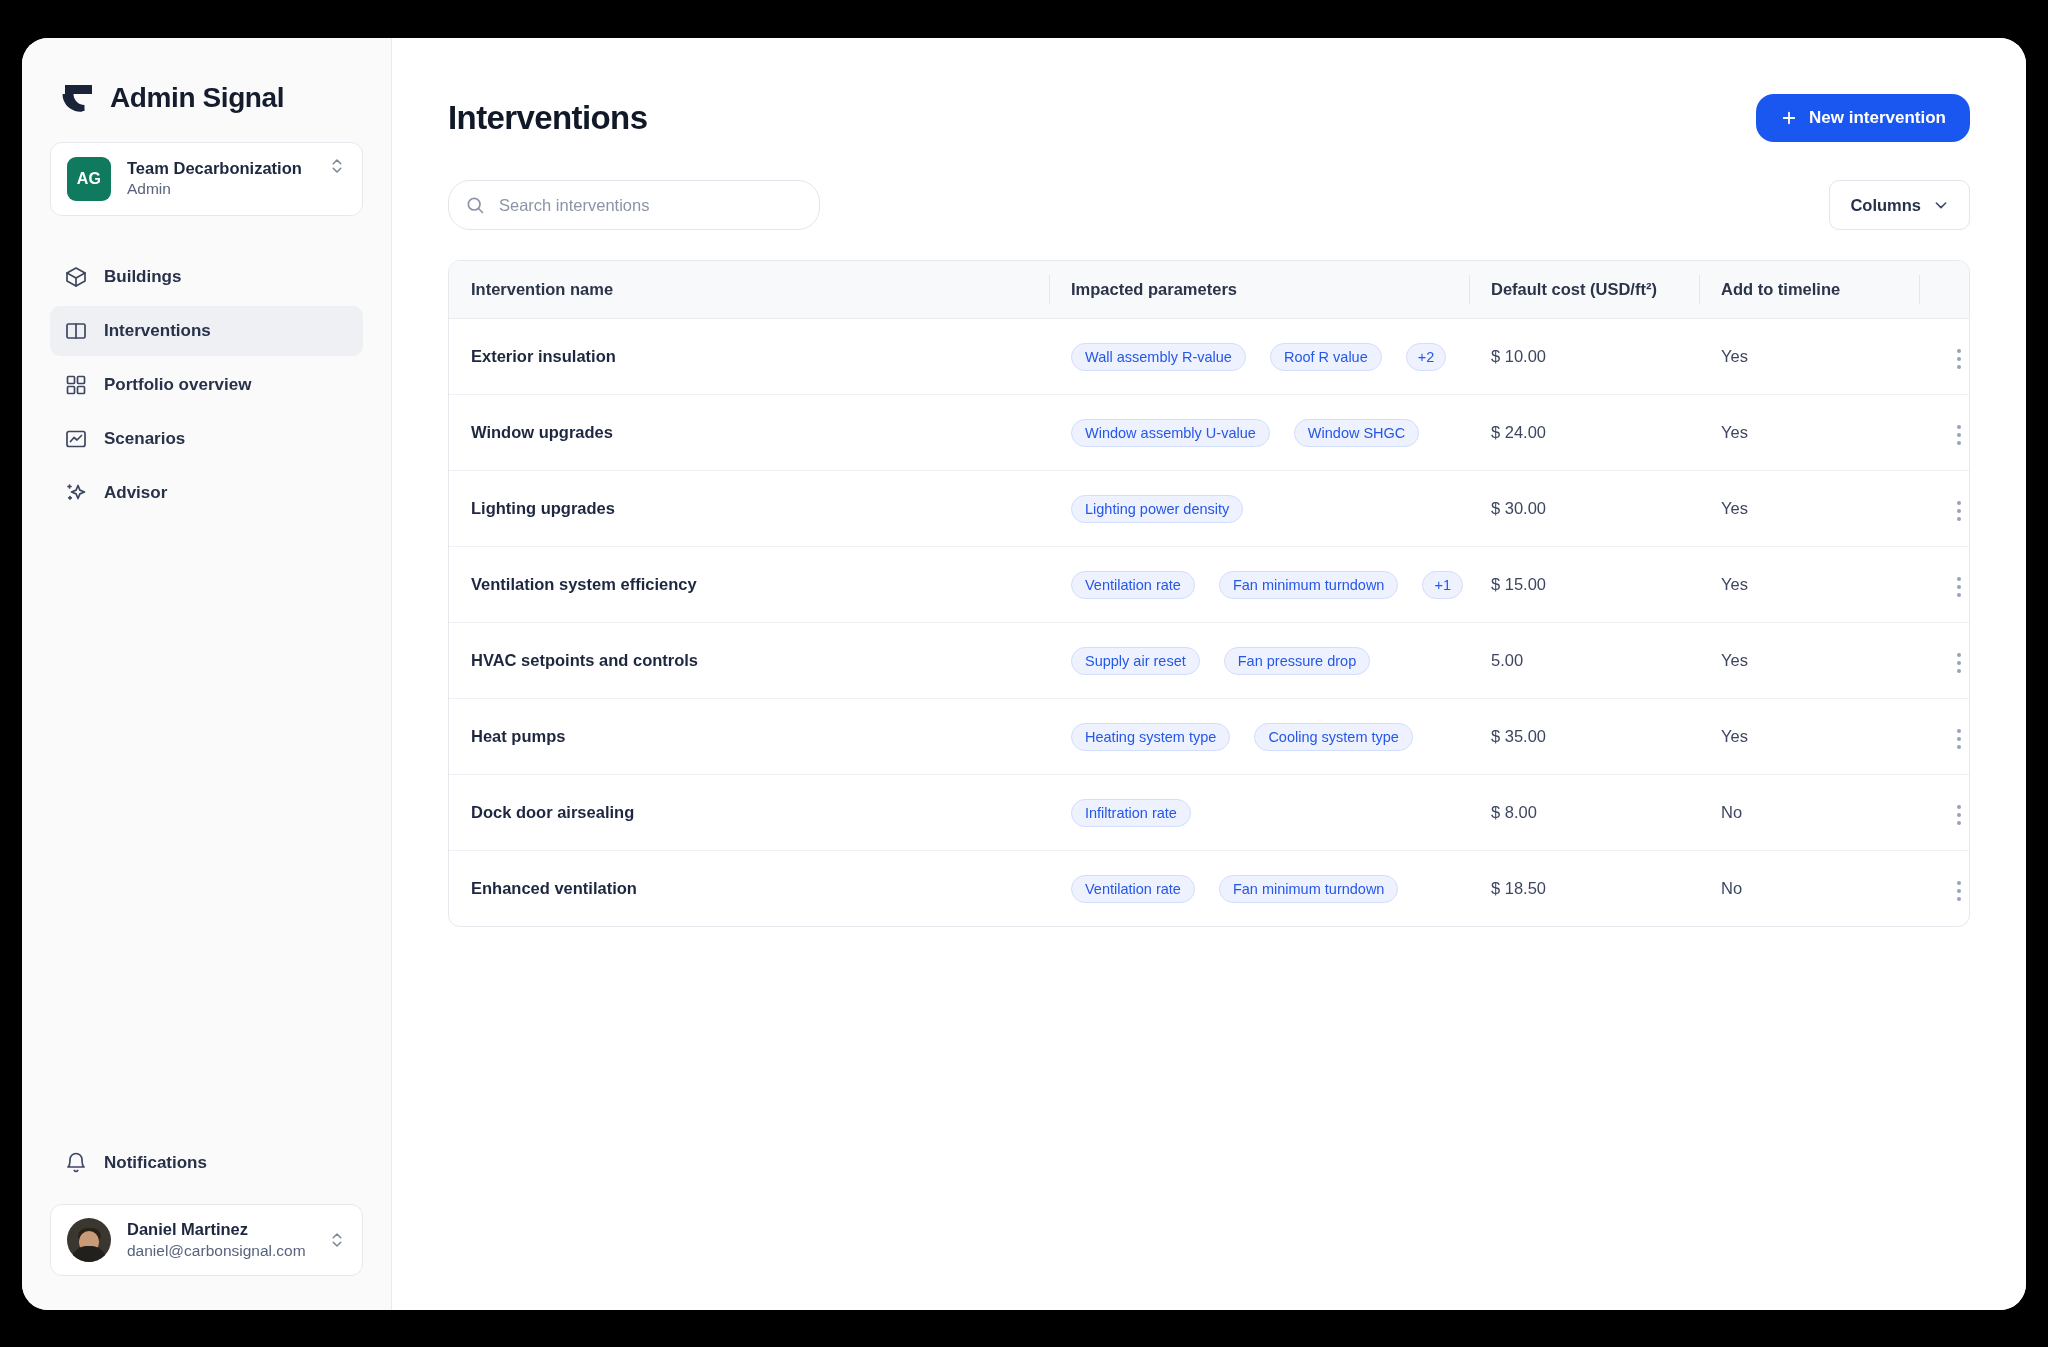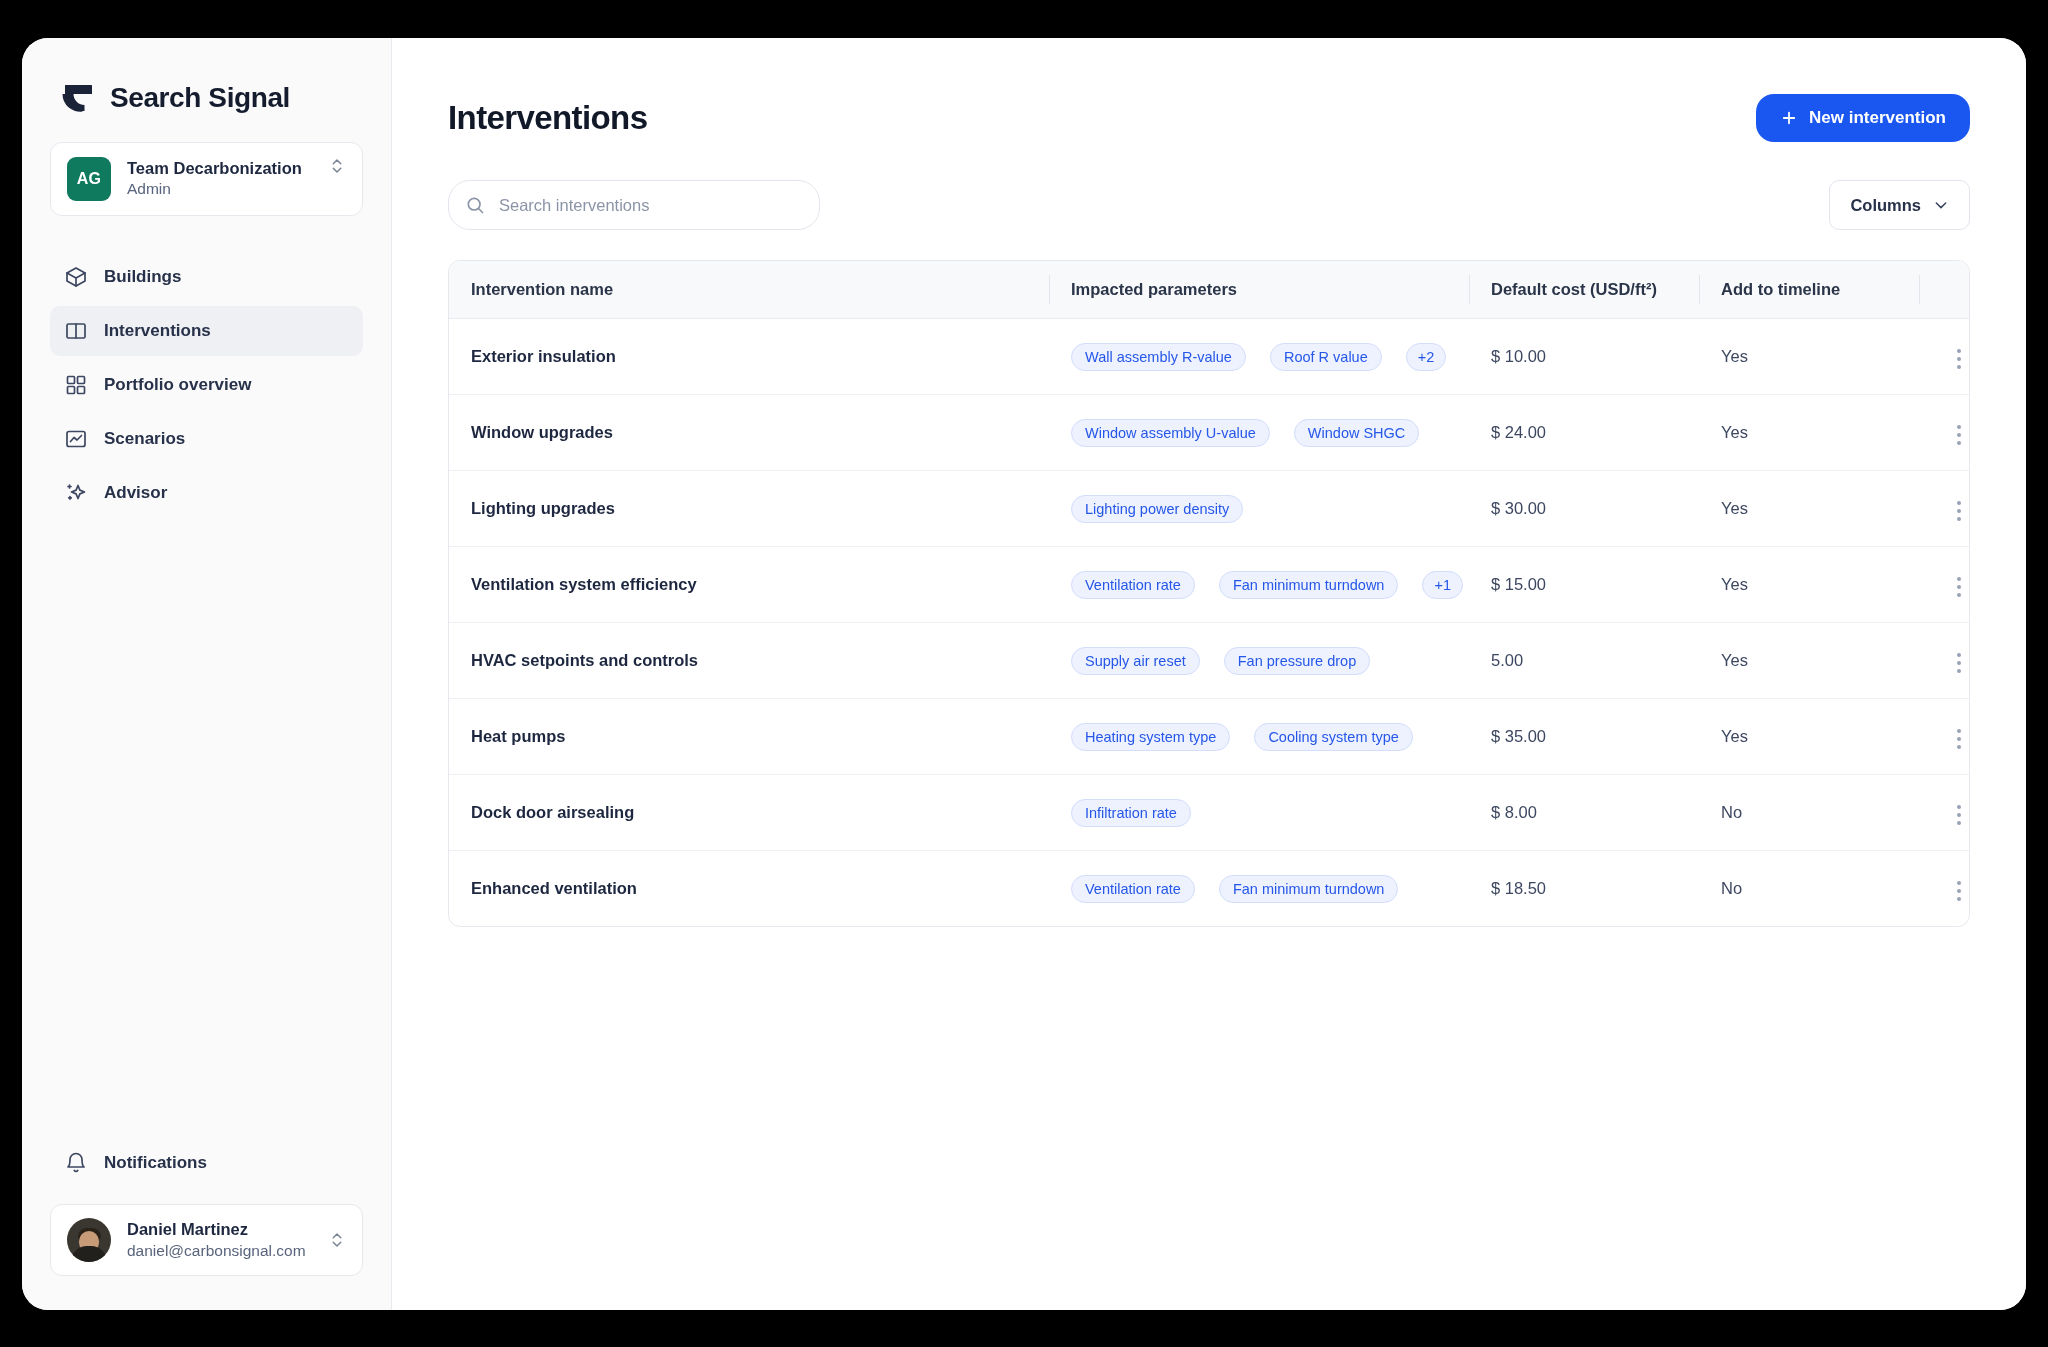--- a/index.html
+++ b/index.html
@@ -291,21 +291,21 @@
 
     <div class="brand">
       <span class="brand-logo">
         <svg viewBox="0 0 36 36" width="36" height="36" fill="#1b2338">
           <rect x="16" y="5" width="18" height="9" rx="0.5"></rect>
           <path d="M16 5 L16 14 L13.5 14 A11 11 0 0 0 24.5 25 L24.5 31 L22 31 A17 17 0 0 1 5 14 L5 5 Z" transform="translate(2,0)"></path>
           <path d="M6 14 A12 12 0 0 0 18 26 L18 31.5 L12.5 31.5 A12 12 0 0 1 6 25 Z" opacity="0"></path>
           <path d="M4.5 14 L13.5 14 A11 11 0 0 0 24.5 25 L24.5 31.5 A17.5 17.5 0 0 1 4.5 14 Z"></path>
         </svg>
       </span>
-      <span class="brand-name">Search Signal</span>
+      <span class="brand-name">Admin Signal</span>
     </div>
 
     <div class="team-card">
       <span class="team-avatar">AG</span>
       <span class="team-text">
         <span class="team-name" style="display:block">Team Decarbonization</span>
         <span class="team-role" style="display:block">Admin</span>
       </span>
       <span class="chev-updown">
         <svg viewBox="0 0 24 24" width="18" height="18" fill="none" stroke="currentColor" stroke-width="2" stroke-linecap="round" stroke-linejoin="round">

